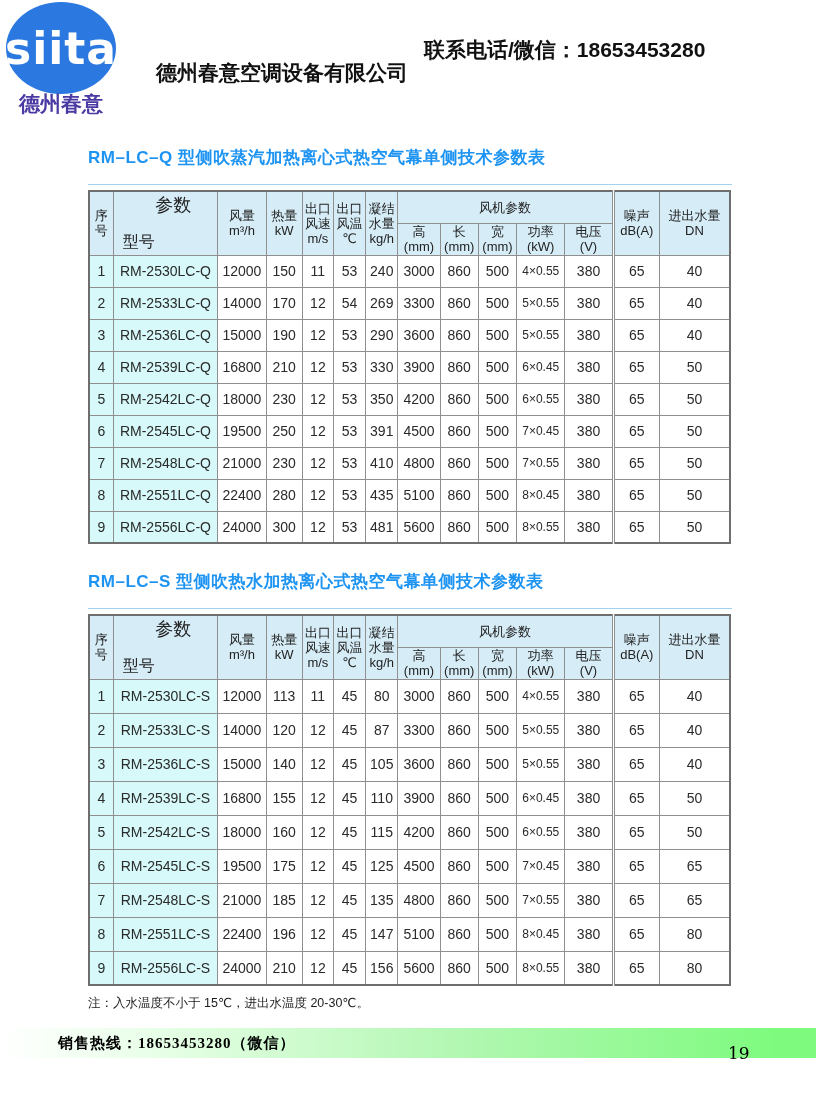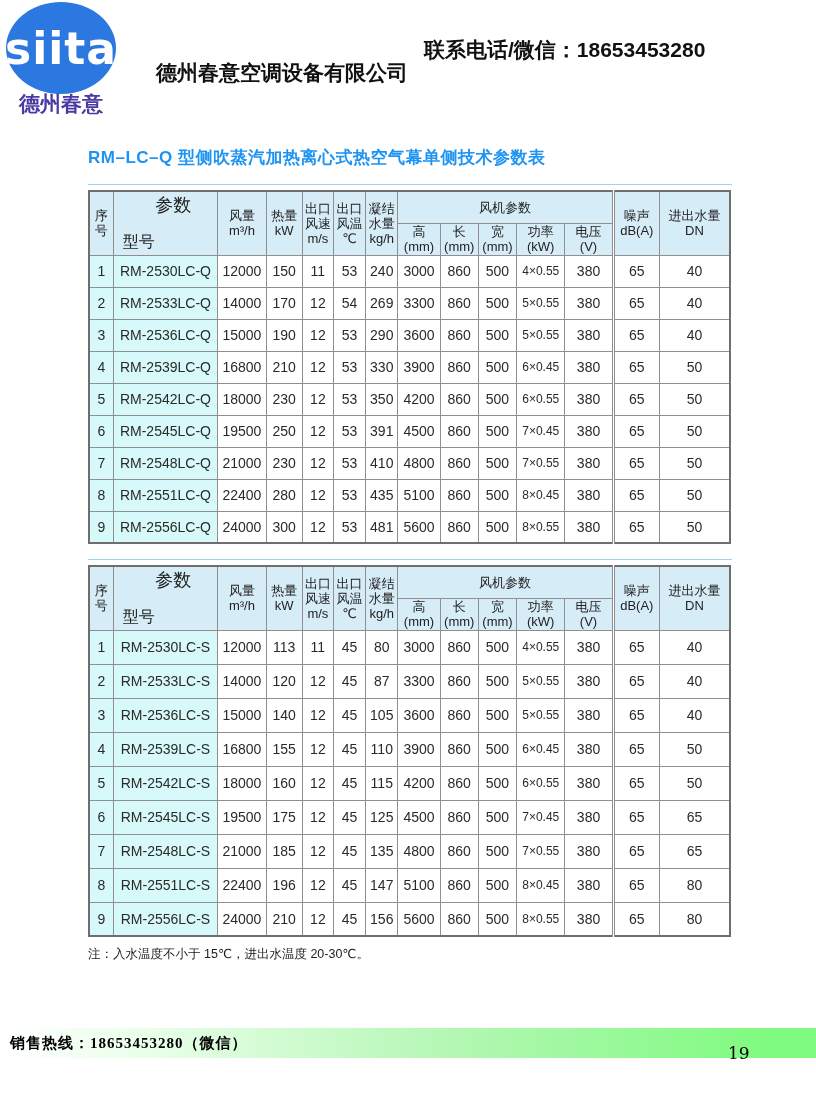--- a/index.html
+++ b/index.html
@@ -89,21 +89,21 @@
     margin-top:9px;
     font-size:12.5px; color:#1c1c1c;
   }
   .section-2 .section-title { margin-top:26px; }
 
   
   .footer-bar {
     position:absolute; left:0; top:1028px;
     width:816px; height:30px;
     background:linear-gradient(90deg,#ffffff 0%,#e9ffe9 18%,#b4f7b4 55%,#7efb7e 95%);
-    display:flex; align-items:center;
+    display:flex; align-items:center;padding-left:48px;
   }
   .hotline {
     margin-left:10px;
     font-family:"Liberation Serif","DejaVu Serif",serif;
     font-size:15px; font-weight:bold; color:#000;
     letter-spacing:1px;
   }
   .page-number {
     position:absolute; left:728px; top:15px;
     font-family:"DejaVu Serif",serif;
@@ -327,20 +327,21 @@
             <td class="power">8×0.55</td>
             <td>380</td>
             <td class="b-dbl">65</td>
             <td>50</td>
           </tr>
         </tbody>
     </table>
   </div>
 
   <div class="section-2">
+    <div class="section-title">RM–LC–S 型侧吹热水加热离心式热空气幕单侧技术参数表</div>
     <hr class="title-rule">
     <table class="params-table table-s">
       <colgroup>
         <col style="width:24px">
           <col style="width:104px">
           <col style="width:48px">
           <col style="width:36px">
         <col style="width:31px">
           <col style="width:32px">
           <col style="width:32px">

